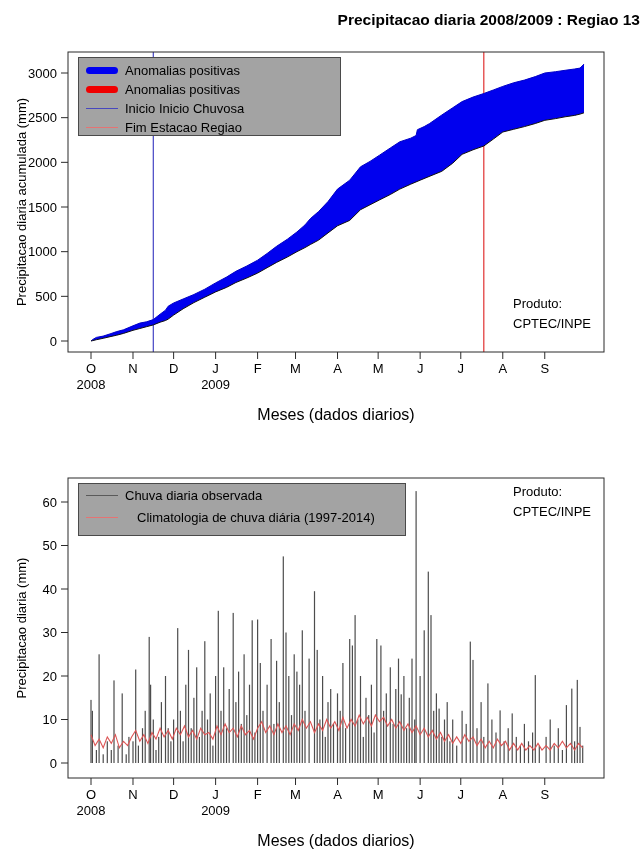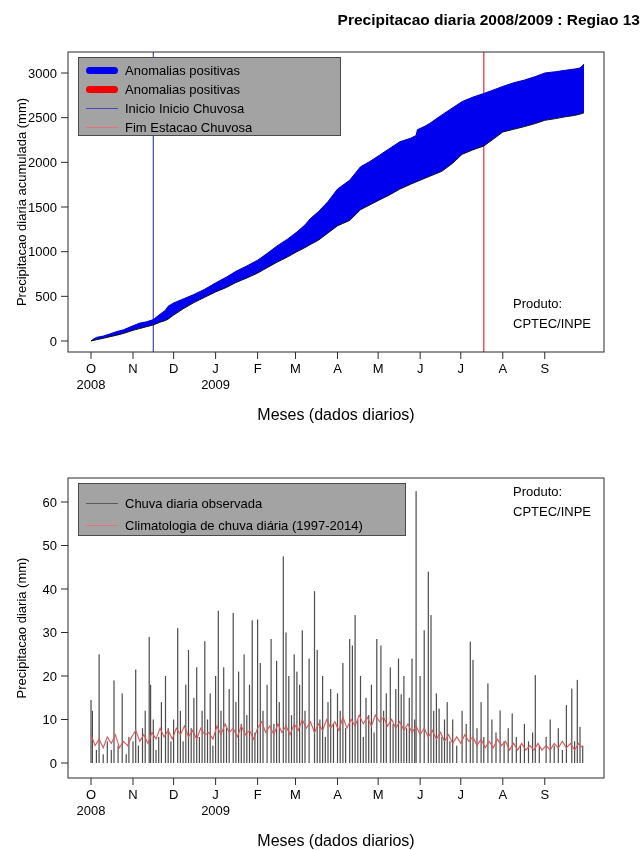--- a/index.html
+++ b/index.html
@@ -296,38 +296,38 @@
       <div class="row" style="height: 19px;">
         <div class="swatch-zone">
           <div class="sw-thin" style="border-top-color: rgb(72, 72, 190);"></div>
         </div>
         <div class="lbl">Inicio Inicio Chuvosa</div>
       </div>
       <div class="row" style="height: 19px;">
         <div class="swatch-zone">
           <div class="sw-thin" style="border-top-color: rgb(229, 115, 115);"></div>
         </div>
-        <div class="lbl">Fim Estacao Chuvosa</div>
+        <div class="lbl">Fim Estacao Regiao</div>
       </div>
     </div>
 
   <div class="y-title" style="left:21px;top:628px;">Precipitacao diaria (mm)</div>
   <div class="x-title" style="left:336px;top:832px;">Meses (dados diarios)</div>
   <div class="produto" style="left:552px;top:482px;">
     <span>Produto:</span><br>
     <span>CPTEC/INPE</span>
   </div>
-  <div class="legend" id="legend-bottom" style="left:78px;top:483px;width:328px;height:53px;padding-top:8px;">
+  <div class="legend" id="legend-bottom" style="left:78px;top:483px;width:328px;height:53px;padding-top:0;">
       <div class="row" style="height: 22px;">
         <div class="swatch-zone">
           <div class="sw-thin" style="border-top-color: rgb(90, 90, 90);"></div>
         </div>
         <div class="lbl">Chuva diaria observada</div>
       </div>
-      <div class="row" style="height: 22px;">
+      <div class="row" style="height: 22px; gap: 12px;">
         <div class="swatch-zone">
           <div class="sw-thin" style="border-top-color: rgb(229, 115, 115);"></div>
         </div>
         <div class="lbl">Climatologia de chuva diária (1997-2014)</div>
       </div>
     </div>
 
 </div>
 
 </body></html>

